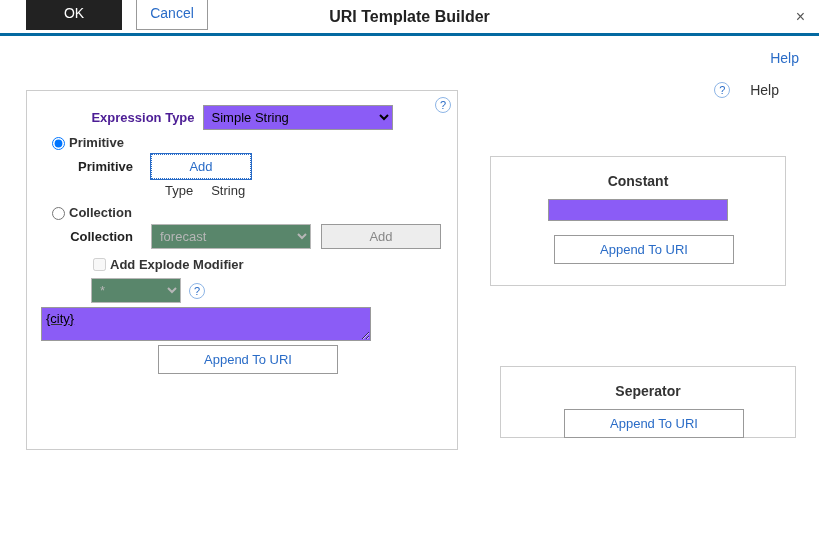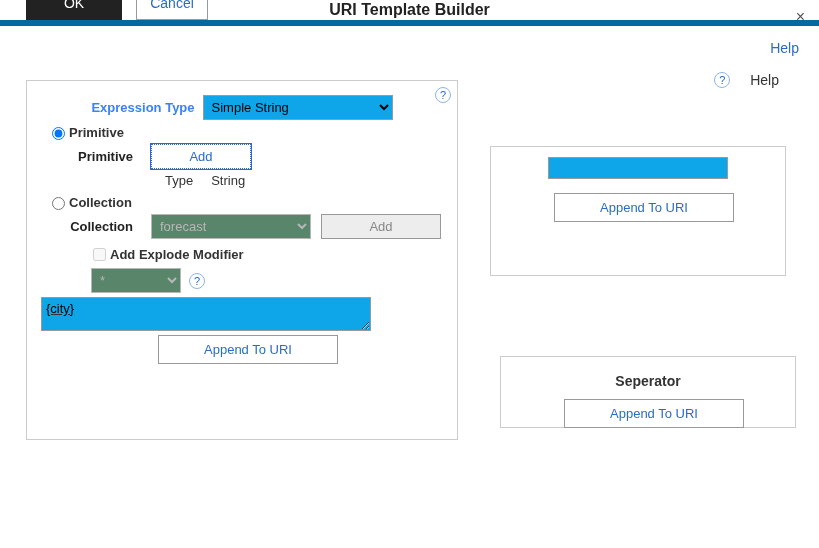--- a/index.html
+++ b/index.html
@@ -8,22 +8,22 @@
     font-family: Arial, Helvetica, sans-serif;
     font-size: 13px;
     color: #333;
     background: #fff;
     width: 819px;
     height: 548px;
     overflow: hidden;
   }
   .titlebar {
     position: relative;
-    height: 26px;
-    border-bottom: 6px solid #0369a1;
+    height: 36px;
+    border-bottom: 3px solid #0369a1;
     display: flex;
     align-items: center;
     justify-content: center;
   }
   .titlebar .title {
     font-weight: bold;
     font-size: 16px;
     color: #222;
   }
   .titlebar .close {
@@ -112,28 +112,28 @@
     text-align:right;
     width:100px;
     font-weight:bold;
     font-size:13px;
     padding-right:8px;
     color:#222;
   }
   .label-normal {
     font-weight:bold;
     font-size:13px;
-    color:#3b82f6;
+    color:#4c1d95;
   }
   select, input[type=text], textarea {
     font-family:inherit;
     font-size:13px;
     border:1px solid #999;
     padding:3px 4px;
-    background:#0ea5e9;
+    background:#8b5cf6;
   }
   select:disabled, input:disabled, textarea:disabled {
     background:#14532d;
     color:#999;
   }
   .btn {
     border:1px solid #999;
     background:#fff;
     color:#2a6cc7;
     padding:4px 10px;
@@ -284,20 +284,21 @@
     <div class="row" style="margin-top:4px;text-decoration:underline;">
       <textarea style="">{city}</textarea>
     </div>
 
     <div class="row" style="justify-content:center;">
       <button class="btn btn-wide">Append To URI</button>
     </div>
   </div>
 
   <div class="panel constant">
+    <div class="panel-title">Constant</div>
     <input type="text" class="const-input" value="" style="">
     <div>
       <button class="btn btn-wide">Append To URI</button>
     </div>
   </div>
 
   <div class="panel separator">
     <div class="panel-title">Seperator</div>
     <button class="btn btn-wide">Append To URI</button>
   </div>

